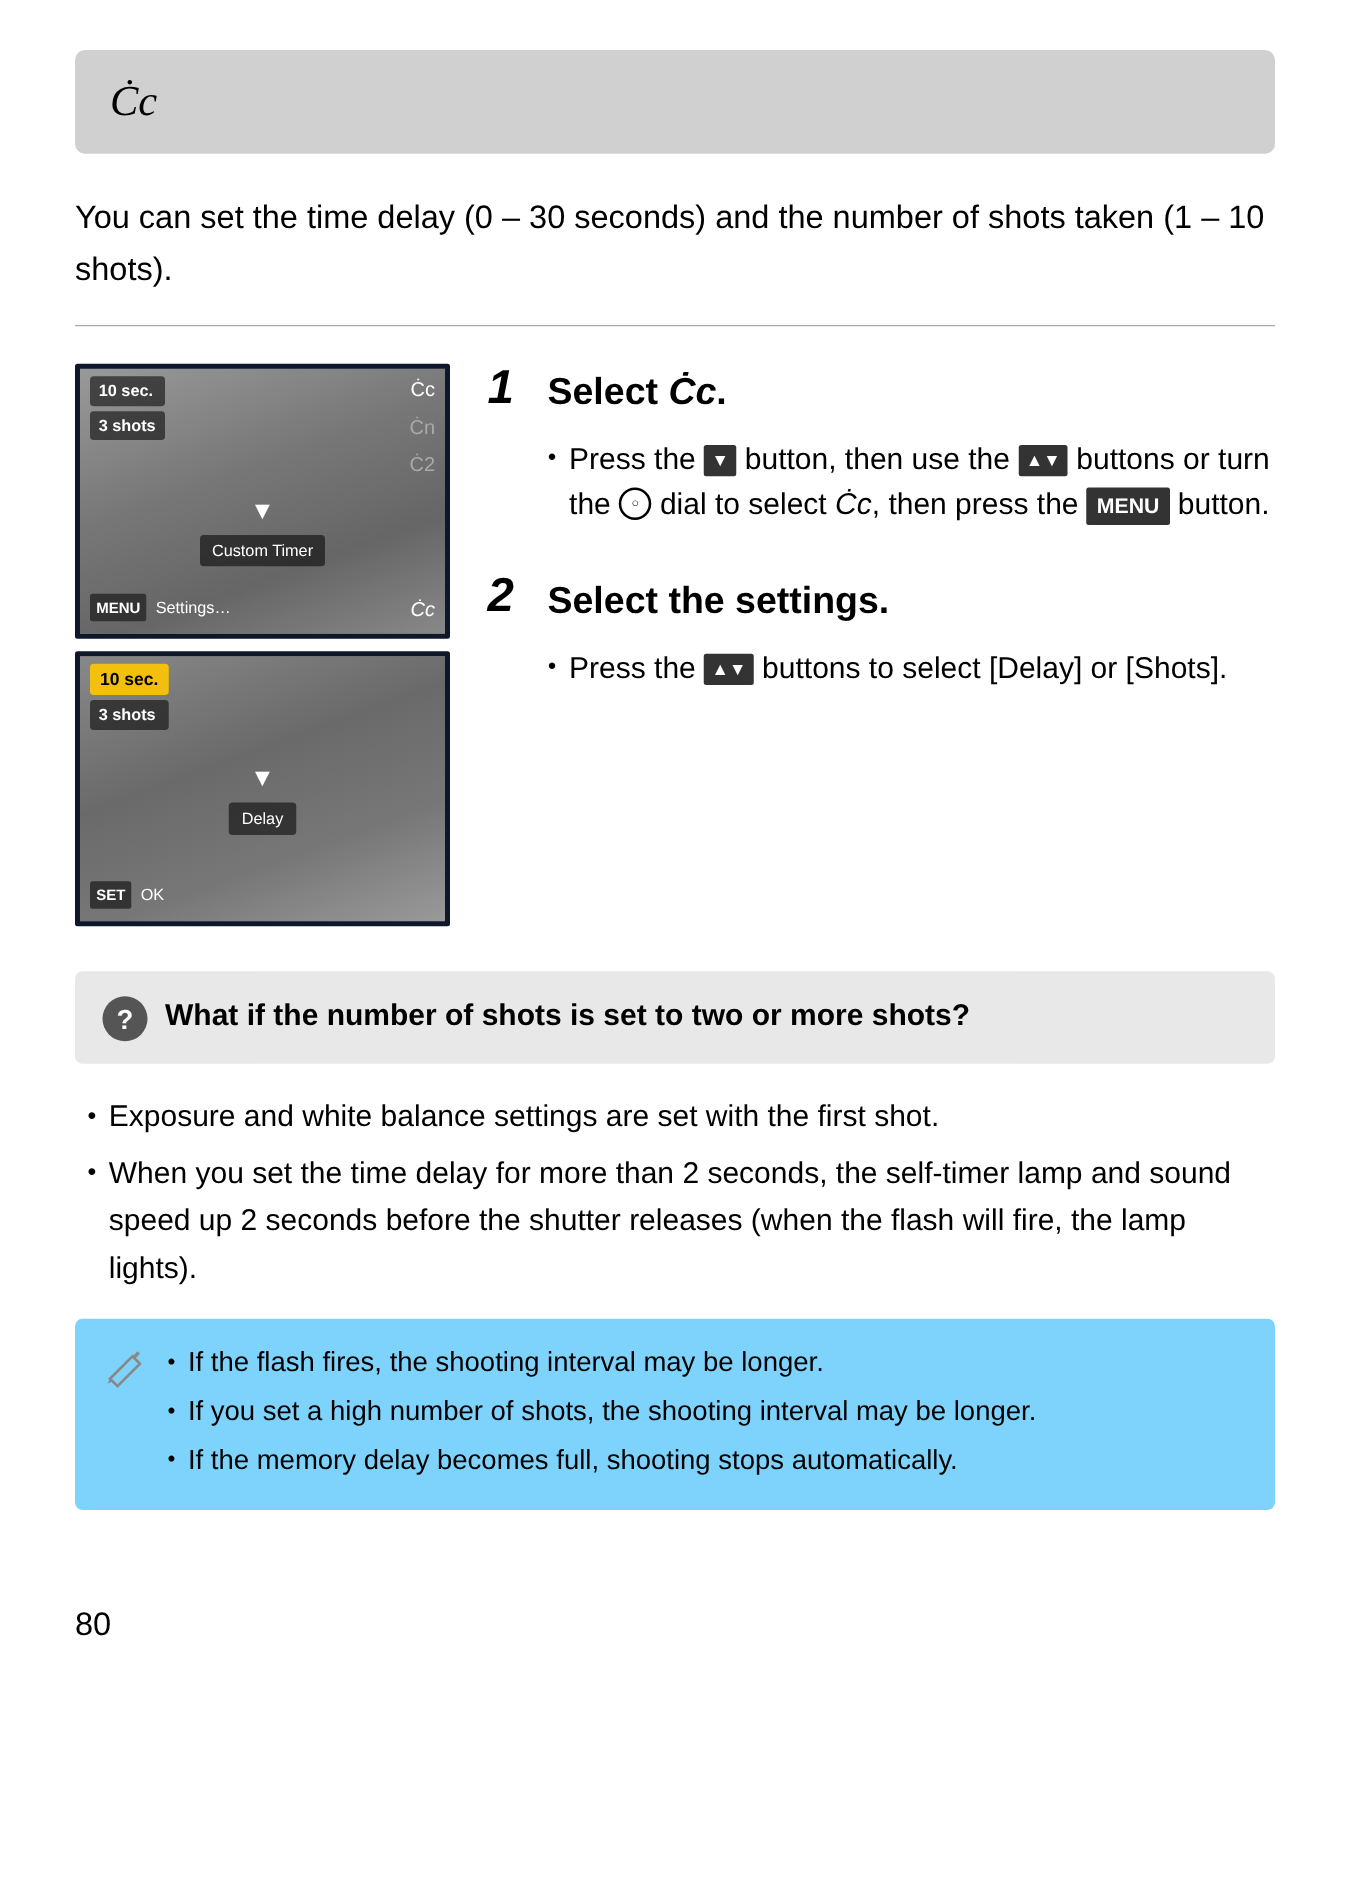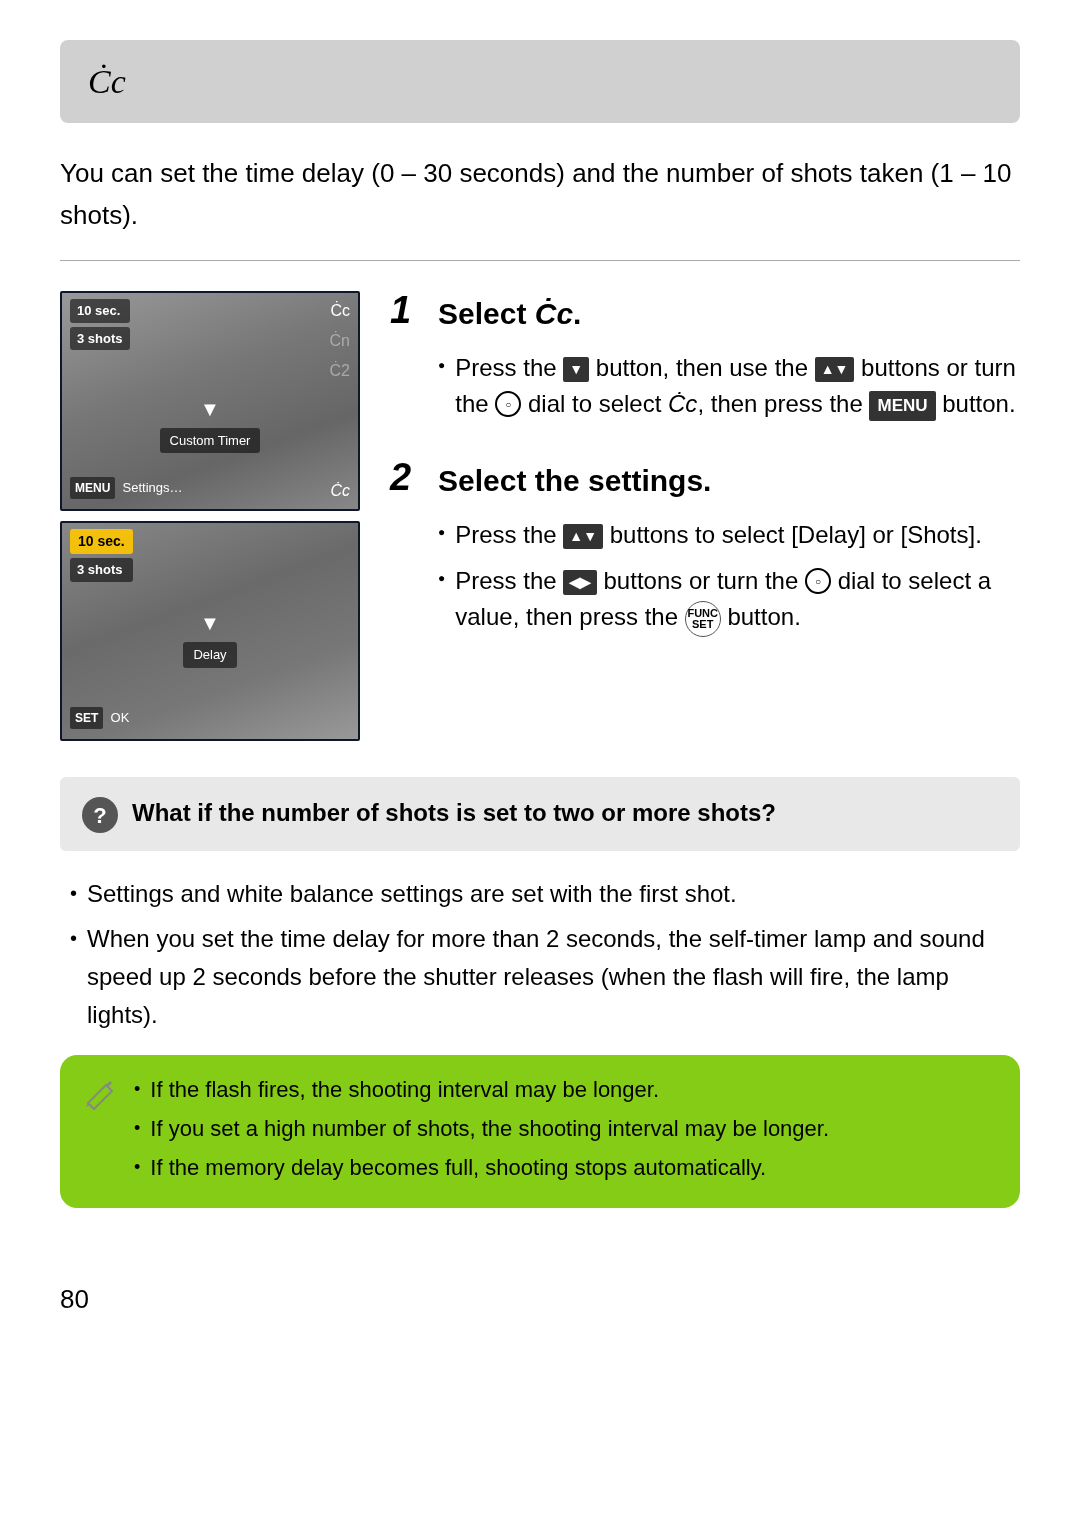--- a/index.html
+++ b/index.html
@@ -54,21 +54,21 @@
       display: flex;
       flex-direction: column;
       gap: 10px;
       flex: 0 0 300px;
     }
 
     .camera-screen {
       width: 300px;
       height: 220px;
       background: #888;
-      border: 2px solid #0f172a;
+      border: 4px solid #0f172a;
       position: relative;
       overflow: hidden;
       border-radius: 2px;
     }
 
     
     .camera-screen .scene-bg {
       position: absolute;
       inset: 0;
       background: linear-gradient(160deg, #999 0%, #777 40%, #666 70%, #888 100%);
@@ -301,22 +301,22 @@
     }
     .plain-bullet-list li::before {
       content: "•";
       font-size: 20px;
       flex-shrink: 0;
       margin-top: 2px;
     }
 
     
     .note-box {
-      background: #84cc16;
-      border-radius: 17px;
+      background: #7dd3fc;
+      border-radius: 6px;
       padding: 18px 20px 18px 20px;
       display: flex;
       gap: 16px;
       align-items: flex-start;
     }
     .note-icon {
       flex-shrink: 0;
       margin-top: 2px;
     }
     .note-icon svg {
@@ -461,42 +461,37 @@
       <div class="step-content">
         <div class="step-title">
           <span>Select the settings.</span>
         </div>
         <ul class="bullet-list">
           <li>
             <span>
               Press the <span class="kbd">▲▼</span> buttons to select [Delay] or [Shots].
             </span>
           </li>
-          <li>
-            <span>
-              Press the <span class="kbd">◀▶</span> buttons or turn the <span class="dial-icon"></span> dial to select a value, then press the <span class="func-btn">FUNC<br>SET</span> button.
-            </span>
-          </li>
         </ul>
       </div>
     </div>
 
   </div>
 </div>
 
 <div class="info-box">
   <div class="info-icon">?</div>
   <div>
     <div class="info-title">What if the number of shots is set to two or more shots?</div>
   </div>
 </div>
 
 <ul class="plain-bullet-list">
   <li>
-    <span>Settings and white balance settings are set with the first shot.</span>
+    <span>Exposure and white balance settings are set with the first shot.</span>
   </li>
   <li>
     <span>When you set the time delay for more than 2 seconds, the self-timer lamp and sound speed up 2 seconds before the shutter releases (when the flash will fire, the lamp lights).</span>
   </li>
 </ul>
 
 <div class="note-box">
   <div class="note-icon">
     <svg viewBox="0 0 38 38" xmlns="http://www.w3.org/2000/svg">
       <path d="M8 28 L26 10 L32 16 L14 34 Z" fill="none" stroke="#888" stroke-width="2"></path>

